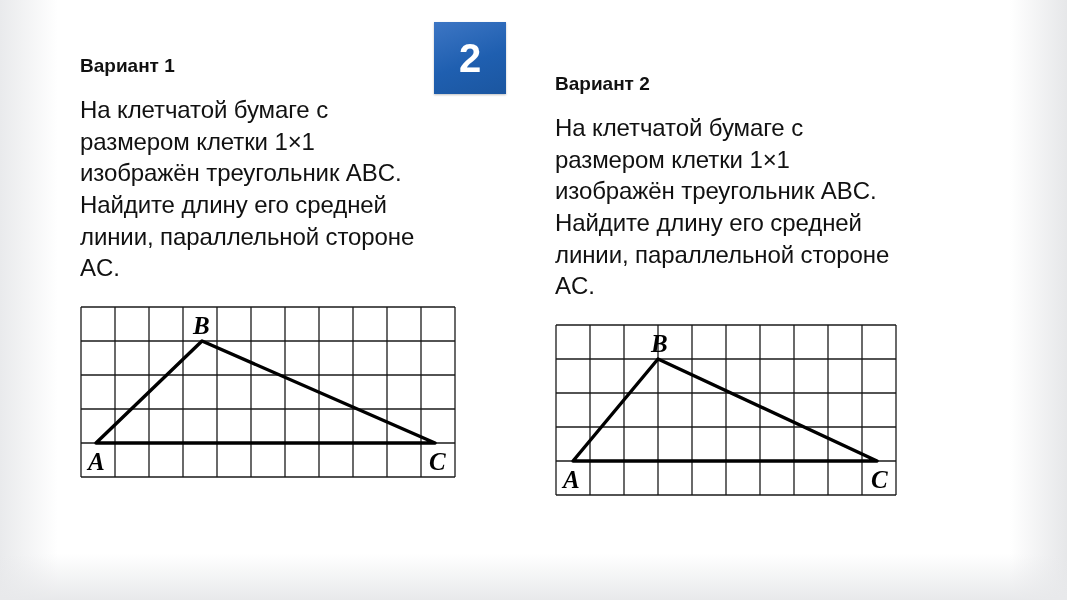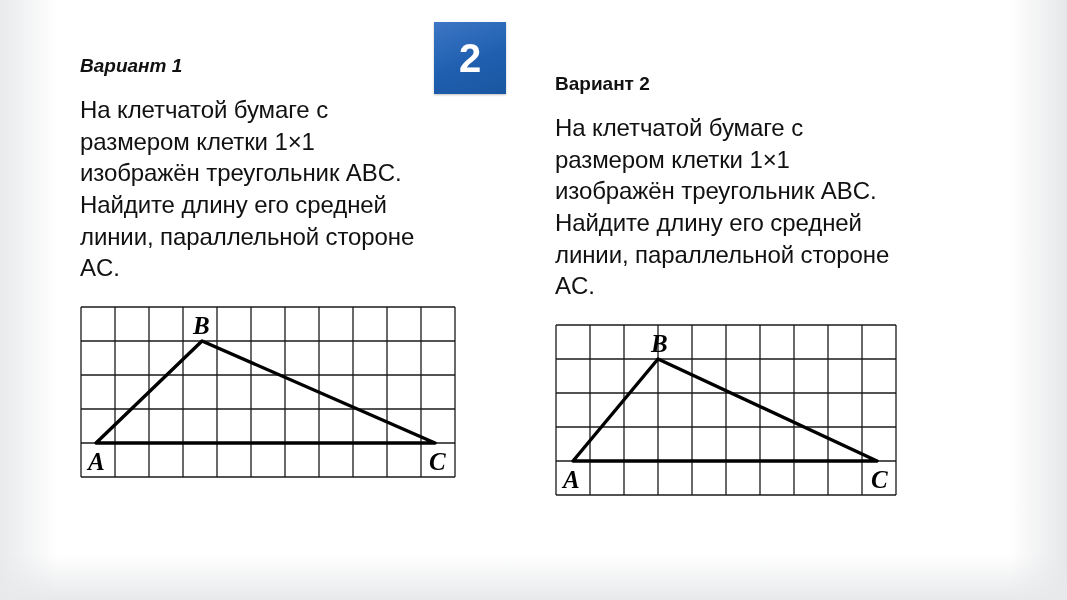--- a/index.html
+++ b/index.html
@@ -56,21 +56,21 @@
   .col-left  { left: 80px;  width: 440px; }
   .col-right { left: 555px; width: 470px; }
 
   .variant-title {
     font-size: 19px;
     font-weight: bold;
     color: #111111;
     font-family: "Liberation Sans", sans-serif;
     white-space: nowrap;
   }
-  .col-left .variant-title  { margin-top: 55px; font-style: italic; }
+  .col-left .variant-title  { margin-top: 55px; }
   .col-right .variant-title { margin-top: 73px; }
 
   .task-text {
     margin-top: 17px;
     font-size: 24px;
     line-height: 1.32;
     color: #111111;
     font-family: "Liberation Sans", sans-serif;
     white-space: pre-line;
     letter-spacing: -0.1px;

